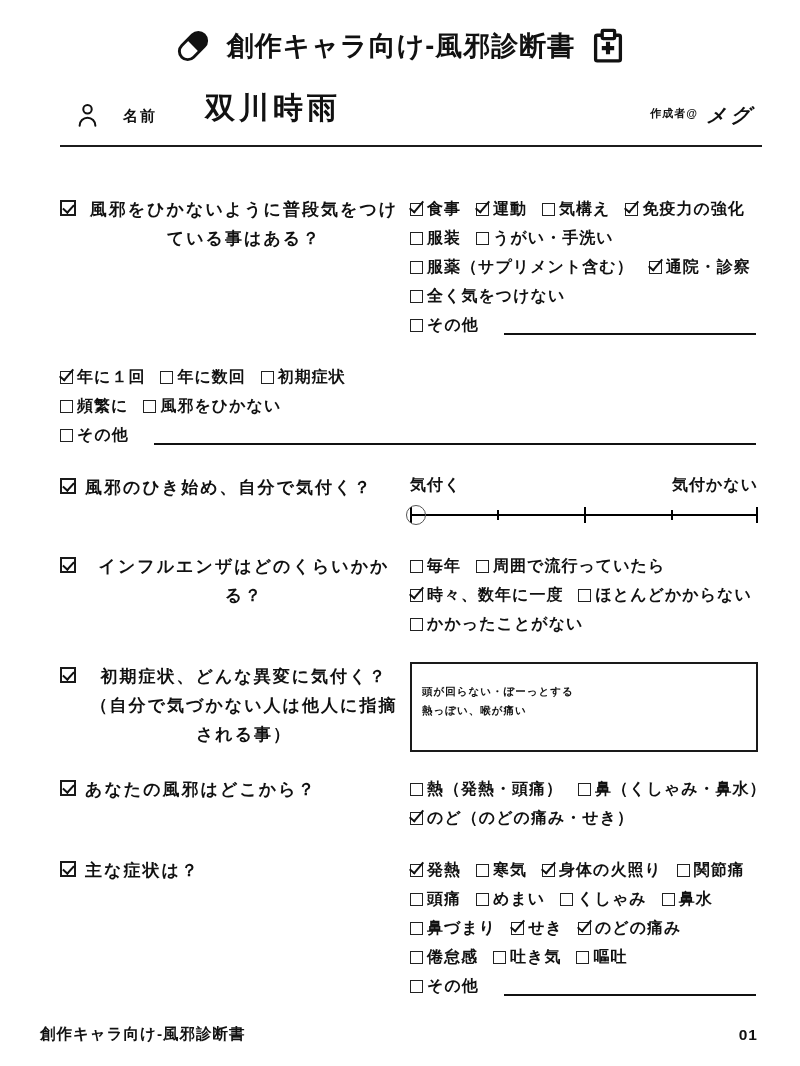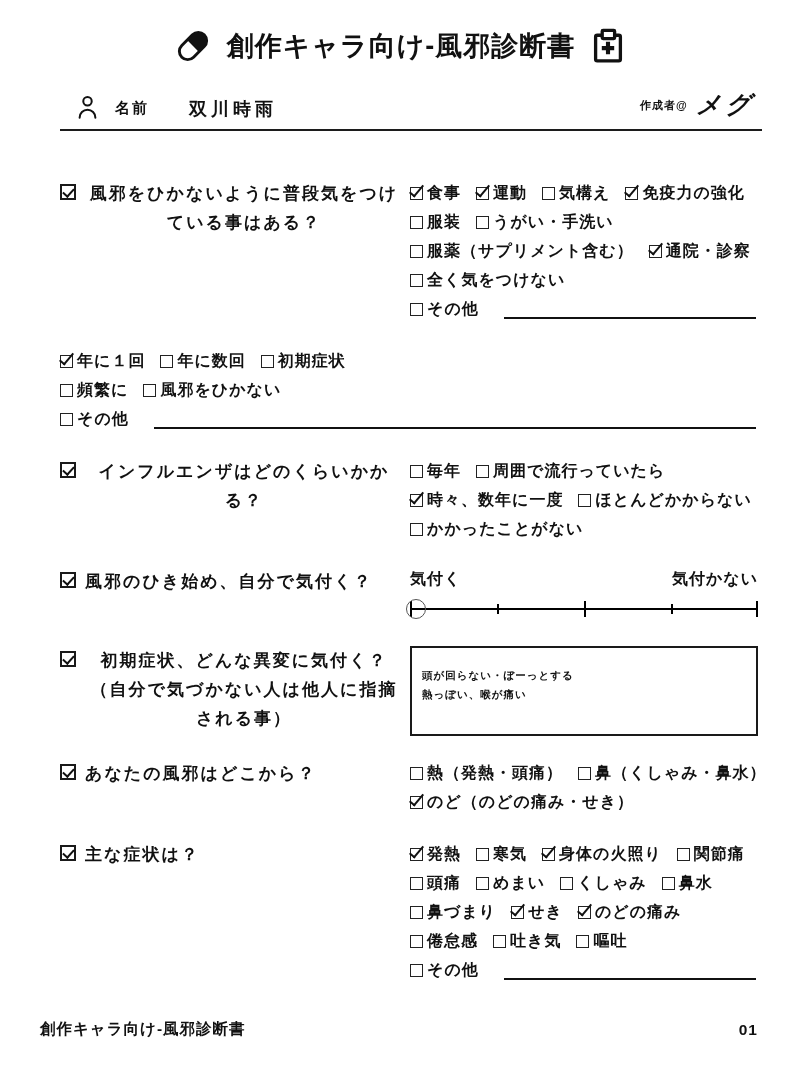--- a/index.html
+++ b/index.html
@@ -8,26 +8,26 @@
     width:800px; height:1066px; margin:0 auto; background:#ffffff; color:#111;
     display:flex; flex-direction:column; overflow:hidden;
   }
 
   
   .header { margin-top:26px; display:flex; justify-content:center; align-items:center; gap:14px; }
   .page-title { font-size:27px; font-weight:700; letter-spacing:1px; }
   .hicon { display:block; }
 
   
-  .name-row { margin:22px 45px 0 74px; display:flex; align-items:flex-end; }
+  .name-row { margin:22px 45px 8px 74px; display:flex; align-items:flex-end;gap:8px; }
   .name-label { font-size:15px; font-weight:700; letter-spacing:2px; margin:0 0 3px 14px; }
-  .name-value { font-family:"Liberation Serif", serif; font-weight:700; font-size:18px; letter-spacing:4px; margin-left:40px; }
+  .name-value { font-family:"Liberation Serif", serif; font-weight:700; font-size:30px; letter-spacing:4px; margin-left:40px; }
   .creator { margin-left:auto; display:flex; align-items:flex-end; }
   .creator-label { font-size:11px; font-weight:700; letter-spacing:1px; margin-bottom:8px; }
-  .creator-value { font-family:"Liberation Serif", serif; font-style:italic; font-weight:700; font-size:25px; letter-spacing:4px; margin-left:8px; }
+  .creator-value { font-family:"Liberation Serif", serif; font-style:italic; font-weight:700; font-size:20px; letter-spacing:4px; margin-left:8px; }
   .rule { border:none; border-top:2.5px solid #1c1c1c; margin:8px 38px 0 60px; }
 
   
   .main { margin:48px 42px 0 60px; flex:1; }
   .question { display:flex; align-items:flex-start; margin-bottom:23px; }
   .q-left { width:350px; flex:none; display:flex; gap:9px; align-items:flex-start;text-align:center; }
   .q-cb { width:16px; height:16px; border:2px solid #1a1a1a; position:relative; flex:none; margin-top:5px; background:#fff; }
   .q-cb::after { content:""; position:absolute; left:3px; top:0px; width:5px; height:9px;
     border-right:2.5px solid #111; border-bottom:2.5px solid #111; transform:rotate(42deg); }
   .q-text { font-size:17px; font-weight:700; letter-spacing:2px; line-height:29px; max-width:318px; }
@@ -189,55 +189,20 @@
               <span class="opt-label">その他</span>
             </span>
             <span class="write-line"></span>
           </div>
         </div>
     </div>
 
     <div class="question">
       <div class="q-left">
         <span class="q-cb"></span>
-        <span class="q-text">インフルエンザはどのくらいかかる？</span>
-      </div>
-      <div class="q-right">
-          <div class="opt-row">
-            <span class="opt">
-              <span class="cb"></span>
-              <span class="opt-label">毎年</span>
-            </span>
-            <span class="opt">
-              <span class="cb"></span>
-              <span class="opt-label">周囲で流行っていたら</span>
-            </span>
-          </div>
-          <div class="opt-row">
-            <span class="opt">
-              <span class="cb checked"></span>
-              <span class="opt-label">時々、数年に一度</span>
-            </span>
-            <span class="opt">
-              <span class="cb"></span>
-              <span class="opt-label">ほとんどかからない</span>
-            </span>
-          </div>
-          <div class="opt-row">
-            <span class="opt">
-              <span class="cb"></span>
-              <span class="opt-label">かかったことがない</span>
-            </span>
-          </div>
-        </div>
-    </div>
-
-    <div class="question">
-      <div class="q-left">
-        <span class="q-cb"></span>
         <span class="q-text">風邪のひき始め、自分で気付く？</span>
       </div>
       <div class="q-right">
         <div class="scale">
           <div class="scale-labels">
             <span>気付く</span>
             <span>気付かない</span>
           </div>
           <div class="scale-track">
             <span class="tick tall" style="left:0;"></span>
@@ -247,20 +212,55 @@
             <span class="tick tall" style="left:calc(100% - 2px);"></span>
             <span class="scale-marker"></span>
           </div>
         </div>
       </div>
     </div>
 
     <div class="question">
       <div class="q-left">
         <span class="q-cb"></span>
+        <span class="q-text">インフルエンザはどのくらいかかる？</span>
+      </div>
+      <div class="q-right">
+          <div class="opt-row">
+            <span class="opt">
+              <span class="cb"></span>
+              <span class="opt-label">毎年</span>
+            </span>
+            <span class="opt">
+              <span class="cb"></span>
+              <span class="opt-label">周囲で流行っていたら</span>
+            </span>
+          </div>
+          <div class="opt-row">
+            <span class="opt">
+              <span class="cb checked"></span>
+              <span class="opt-label">時々、数年に一度</span>
+            </span>
+            <span class="opt">
+              <span class="cb"></span>
+              <span class="opt-label">ほとんどかからない</span>
+            </span>
+          </div>
+          <div class="opt-row">
+            <span class="opt">
+              <span class="cb"></span>
+              <span class="opt-label">かかったことがない</span>
+            </span>
+          </div>
+        </div>
+    </div>
+
+    <div class="question">
+      <div class="q-left">
+        <span class="q-cb"></span>
         <span class="q-text">
           <span>初期症状、どんな異変に気付く？</span>
           <span>（自分で気づかない人は他人に指摘される事）</span>
         </span>
       </div>
       <div class="q-right">
         <div class="answer-box">頭が回らない・ぼーっとする
 熱っぽい、喉が痛い</div>
       </div>
     </div>

